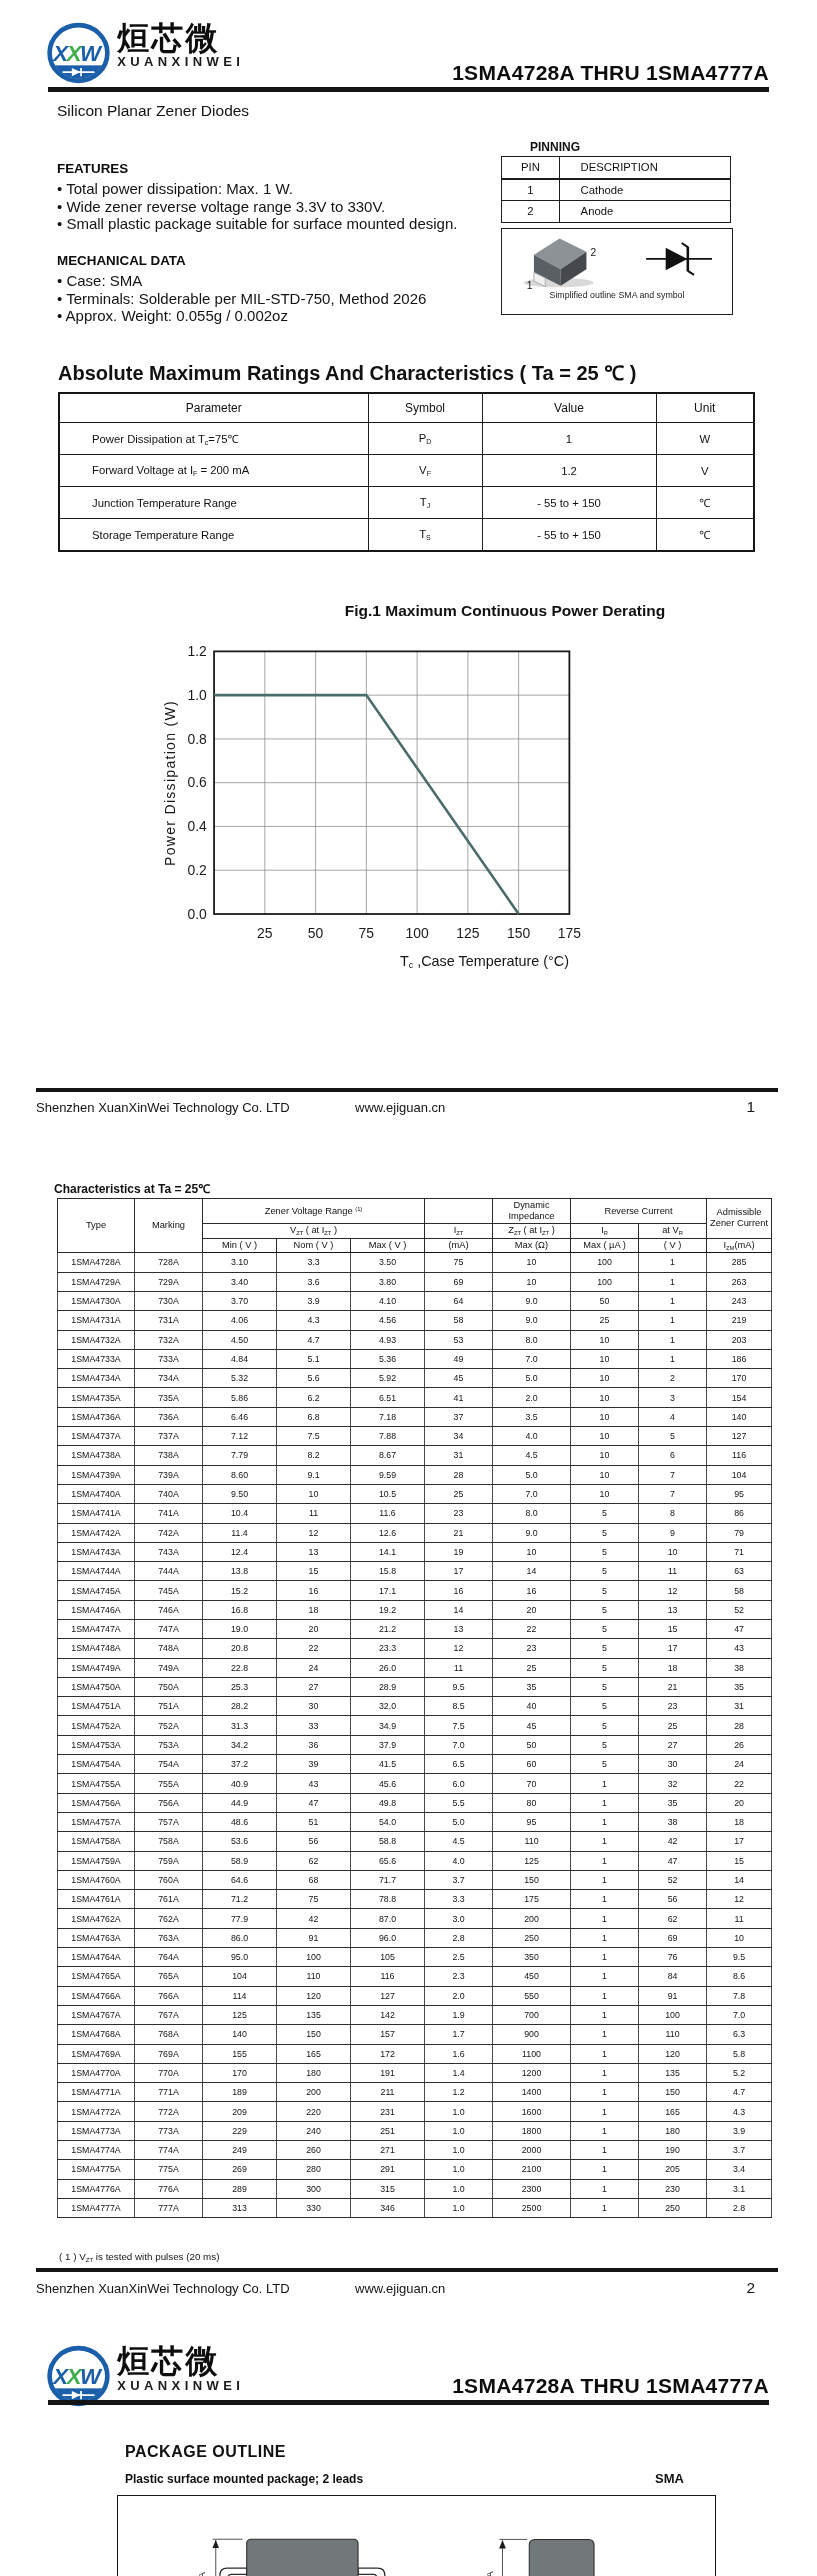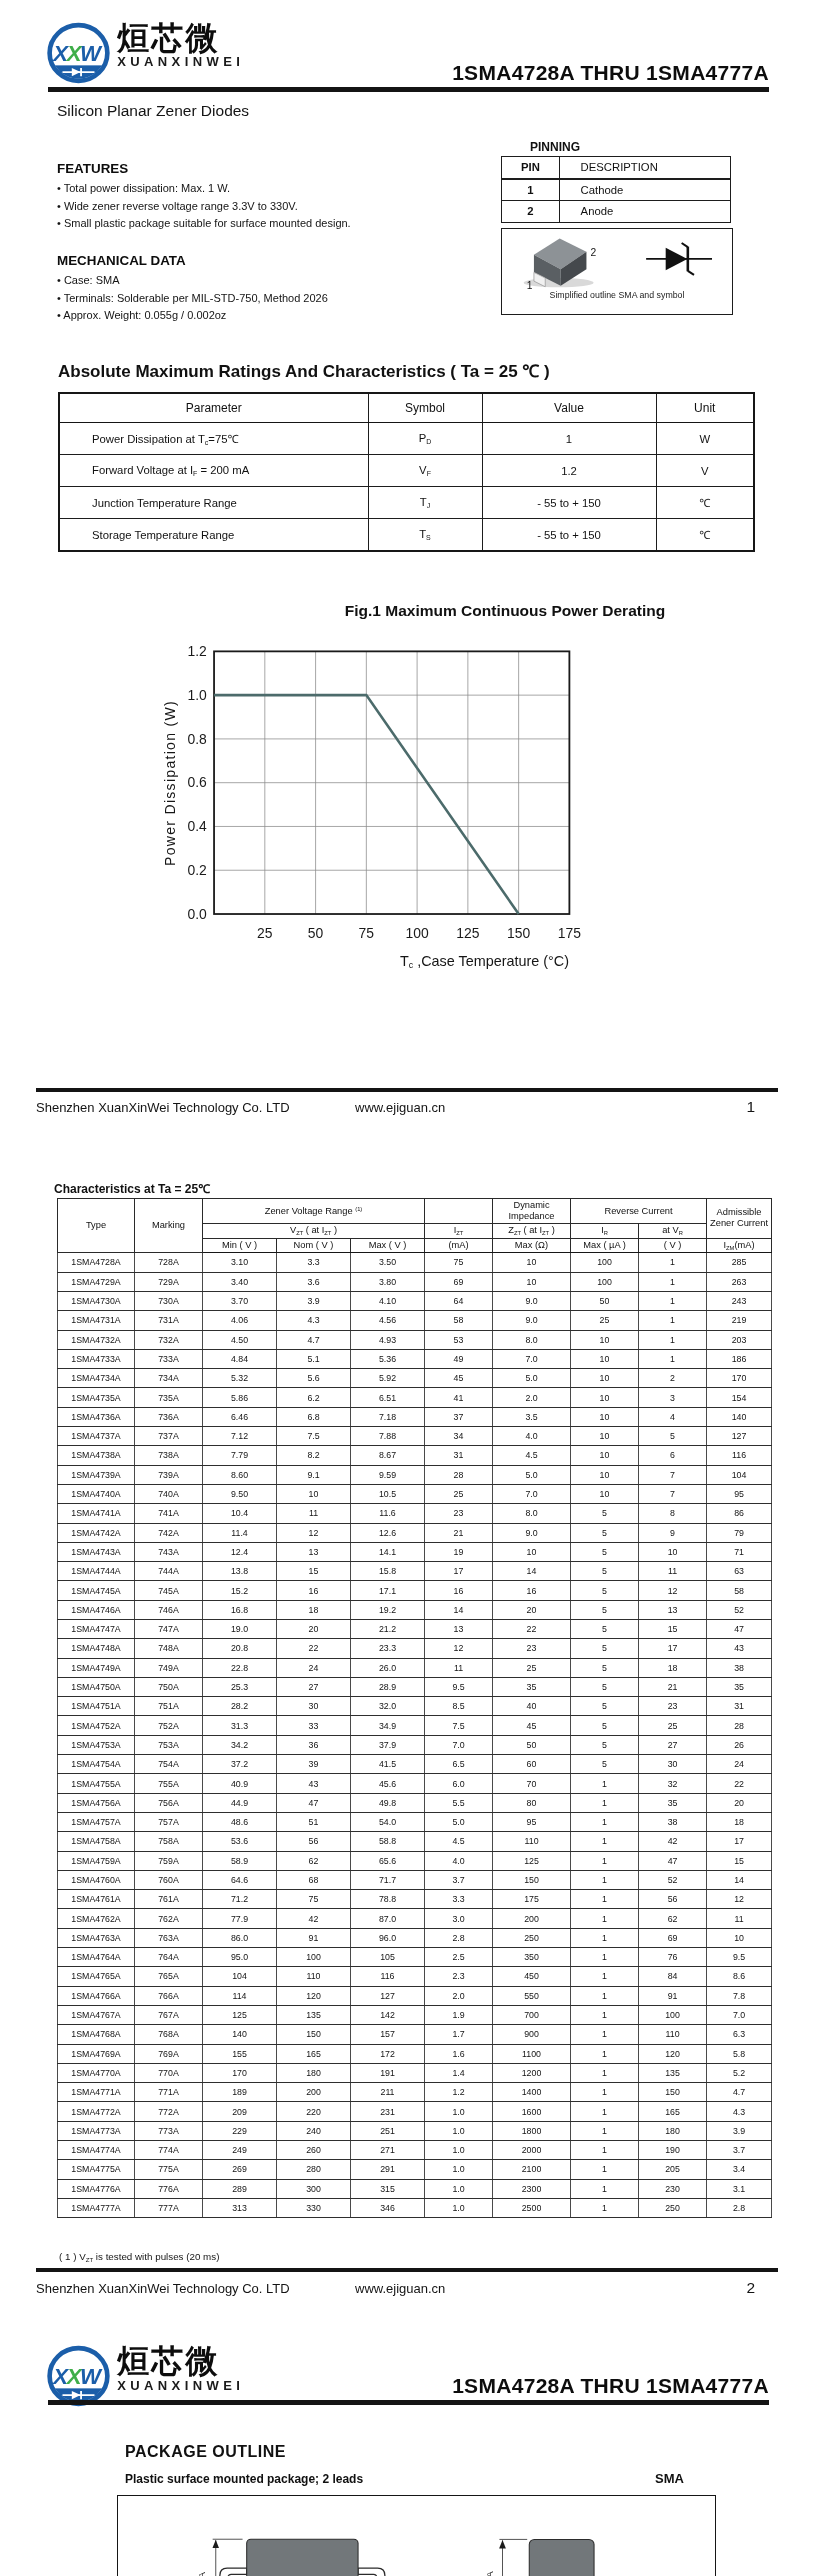--- a/index.html
+++ b/index.html
@@ -13,27 +13,27 @@
   
   .logo{position:absolute;display:flex;align-items:flex-start;}
   .brand-txt{margin-left:5.2px;}
   .brand-cn{font-size:32px;font-weight:800;letter-spacing:2.1px;line-height:1.05;color:#0d0d0d;}
   .brand-en{font-size:13px;font-weight:600;letter-spacing:4.4px;color:#1b1b1b;margin-top:-1px;}
   .doc-title{position:absolute;font-size:21px;font-weight:700;letter-spacing:0.3px;color:#0d0d0d;white-space:nowrap;}
 
   .subtitle{font-size:15.5px;color:#141414;}
   .sec-head{font-weight:700;font-size:13.4px;color:#0d0d0d;}
   .bullets{margin-top:4.1px;}
-  .bullets div{font-size:11px;line-height:17.5px;color:#141414;}
+  .bullets div{font-size:15px;line-height:17.5px;color:#141414;}
 
   
   .pin-table{border-collapse:collapse;table-layout:fixed;width:230px;}
   .pin-table th,.pin-table td{border:1px solid #1d1d1d;height:20.6px;font-size:11.3px;font-weight:400;padding:0;}
   .pin-table th{border-bottom:2.1px double #1d1d1d;}
-  .pin-table .c-pin{width:57px;text-align:center;font-weight:bold;}
+  .pin-table .c-pin{width:57px;text-align:center;}
   .pin-table .c-desc{text-align:left;padding-left:20.6px;}
   .pin-table{border:1.5px solid #1d1d1d;}
 
   .sma-box{position:absolute;border:1.5px solid #1d1d1d;background:#fff;}
   .sma-caption{position:absolute;left:0;top:61px;width:100%;text-align:center;font-size:8.8px;color:#222;}
 
   
   .rt{border-collapse:collapse;table-layout:fixed;width:694px;border:2.1px solid #161616;}
   .rt th,.rt td{border:1.3px solid #1d1d1d;font-size:11.3px;font-weight:400;padding:0;text-align:center;}
   .rt thead th{height:28px;font-size:12px;border-bottom:1.5px solid #151515;}
@@ -164,21 +164,21 @@
         <line x1="280" y1="56" x2="408" y2="56" stroke="#111" stroke-width="3.5"></line>
         <polygon points="318,34 318,78 360,56" fill="#111"></polygon>
         <line x1="361" y1="32" x2="361" y2="80" stroke="#111" stroke-width="5"></line>
         <line x1="361" y1="33" x2="349" y2="25" stroke="#111" stroke-width="4"></line>
         <line x1="361" y1="79" x2="373" y2="87" stroke="#111" stroke-width="4"></line>
       </g>
     </svg>
     <div class="sma-caption">Simplified outline SMA and symbol</div>
   </div>
 
-  <div class="abs" style="left:58px;top:359px;font-size:17px;font-weight:700;">Absolute Maximum Ratings And Characteristics  ( Ta = 25 ℃ )</div>
+  <div class="abs" style="left:58px;top:359px;font-size:20px;font-weight:700;">Absolute Maximum Ratings And Characteristics  ( Ta = 25 ℃ )</div>
 
   <table class="rt abs" style="left:58px;top:392px;">
     <colgroup>
         <col style="width:309px">
         <col style="width:114px">
         <col style="width:174px">
         <col style="width:98px">
       </colgroup>
     <thead>
       <tr>

